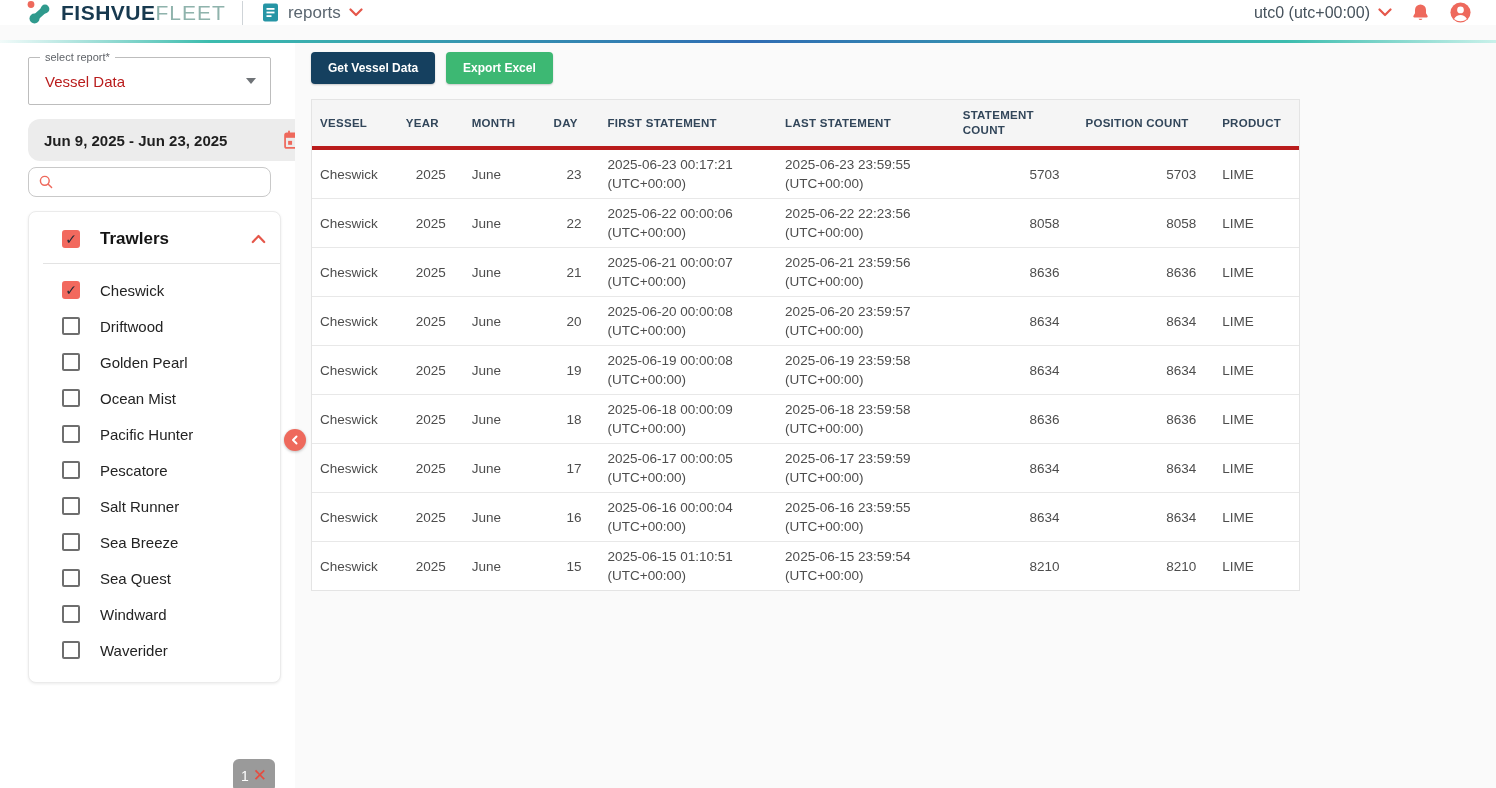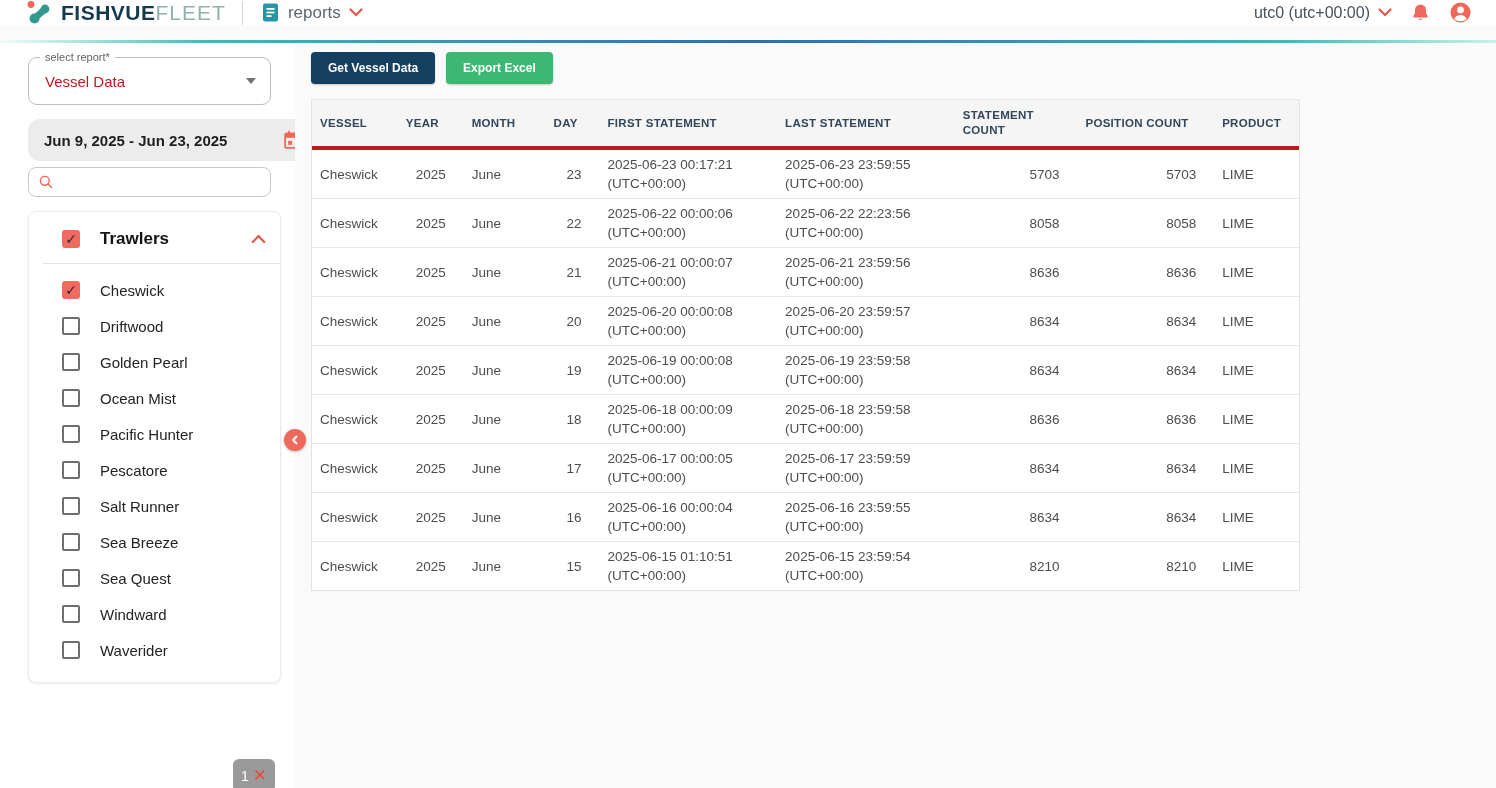--- a/index.html
+++ b/index.html
@@ -29,21 +29,21 @@
     background:linear-gradient(90deg,#f2fbfa 0%,#3cbcae 14%,#2f6cb3 50%,#3cbcae 86%,#c9f1ea 100%);
   }
 
   
   .sidebar {
     position:absolute; top:43px; left:0; bottom:0; width:295px;
     background:#ffffff; padding:14px 0 0 28px;
   }
   .report-select {
     position:relative; width:243px; height:48px; border:1px solid #bdbdbd;
-    border-radius:9px; background:#fff; display:flex; align-items:center;
+    border-radius:2px; background:#fff; display:flex; align-items:center;
     padding:0 14px 0 16px; cursor:pointer;
   }
   .report-select-label {
     position:absolute; top:-7px; left:11px; background:#fff; padding:0 5px;
     font-size:11px; color:#5f6368;
   }
   .report-select-value { font-size:15px; color:#b91c1c; }
   .select-arrow {
     margin-left:auto; width:0; height:0;
     border-left:5px solid transparent; border-right:5px solid transparent;

